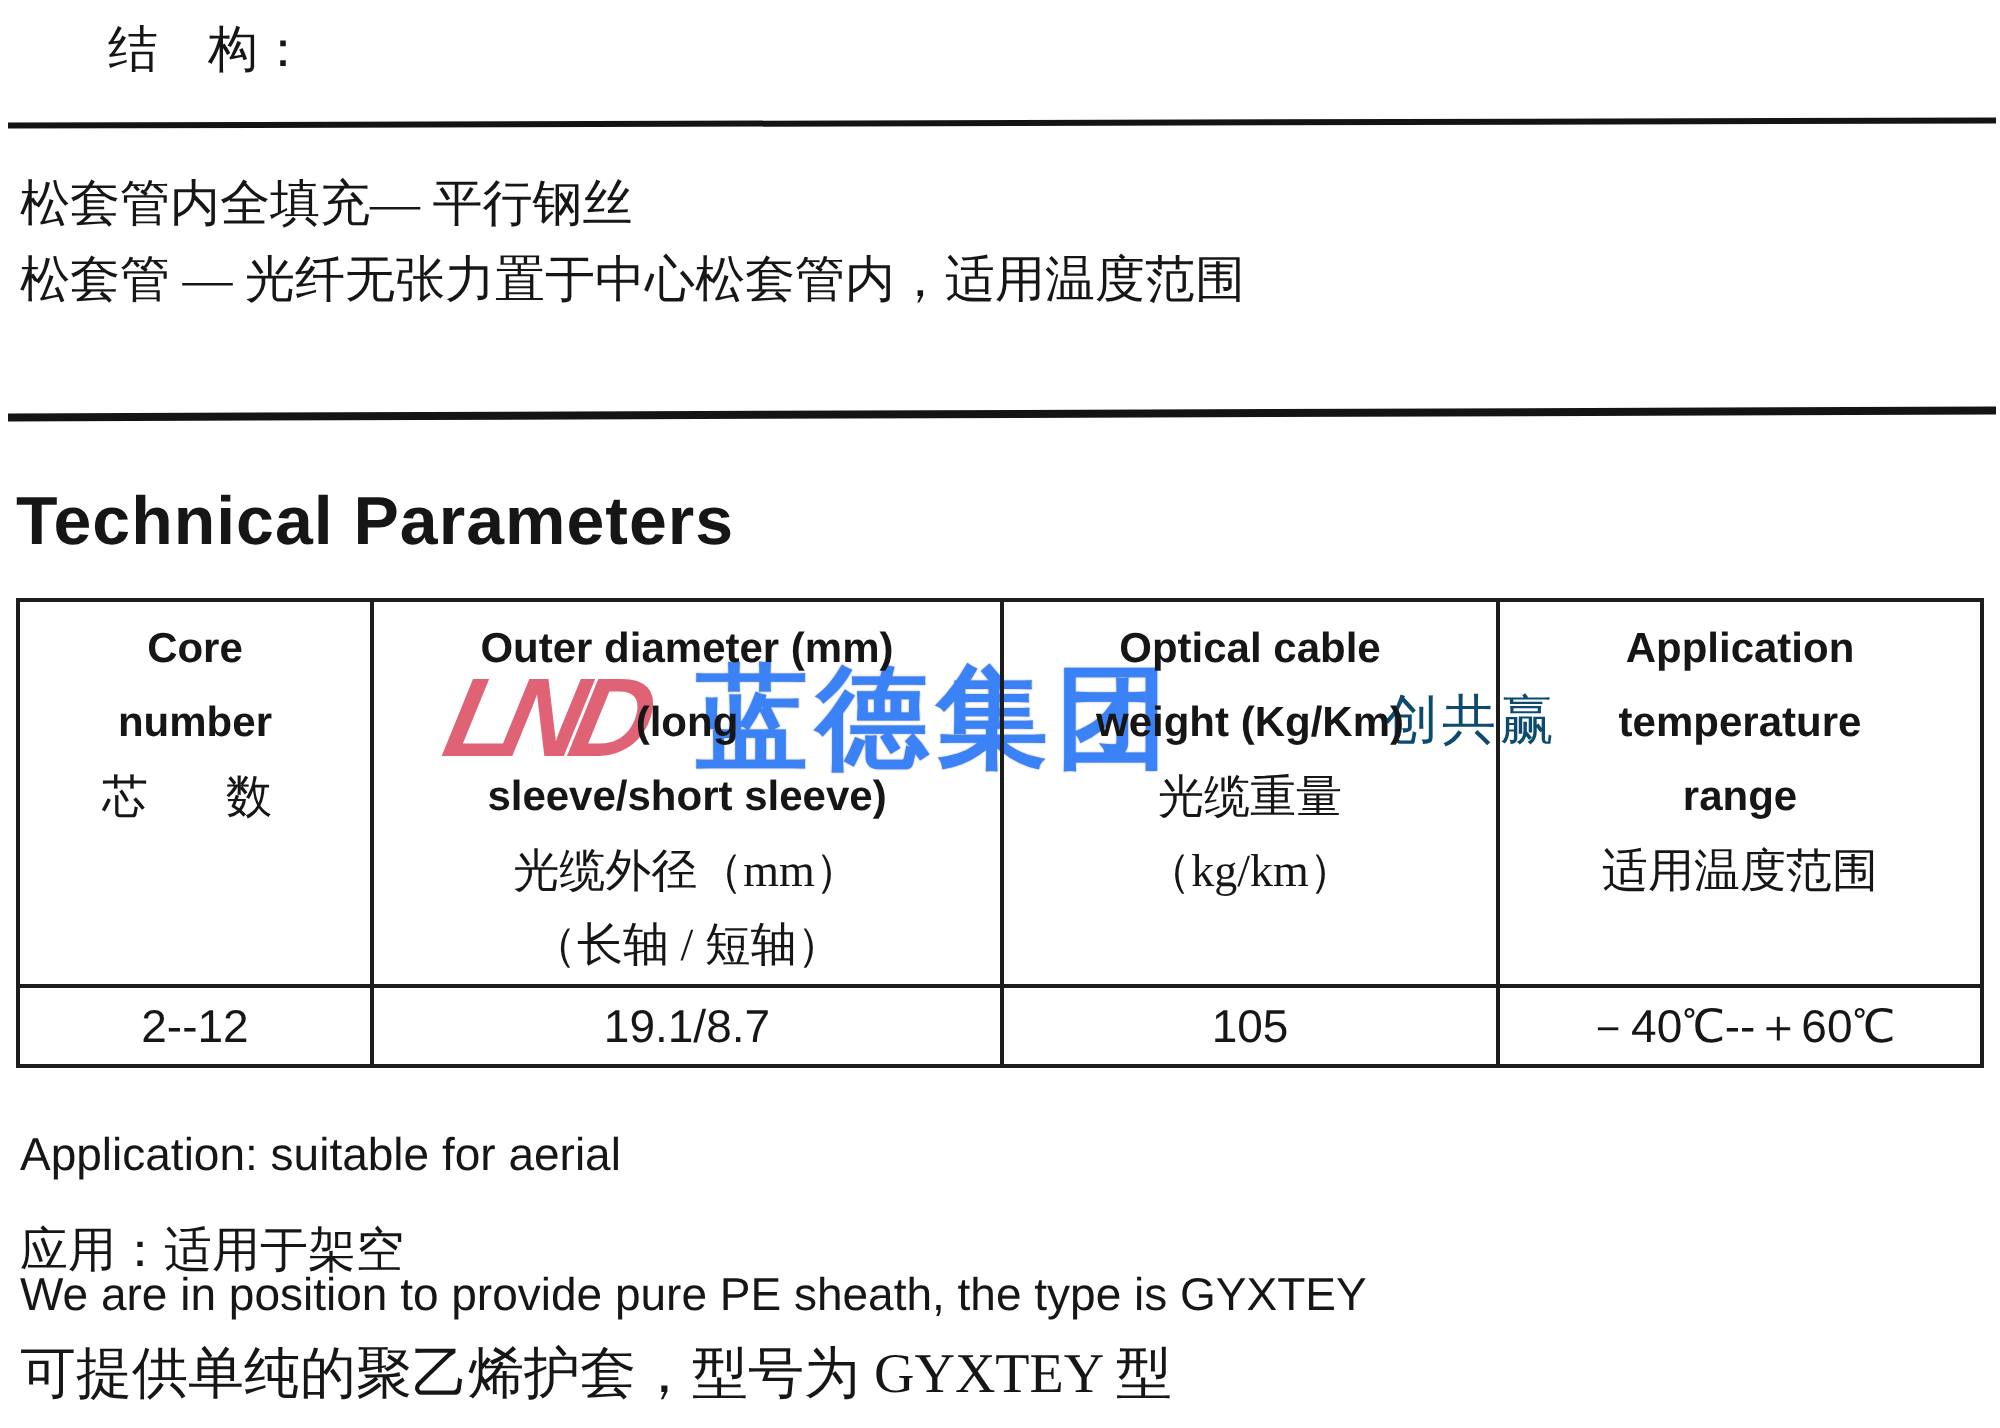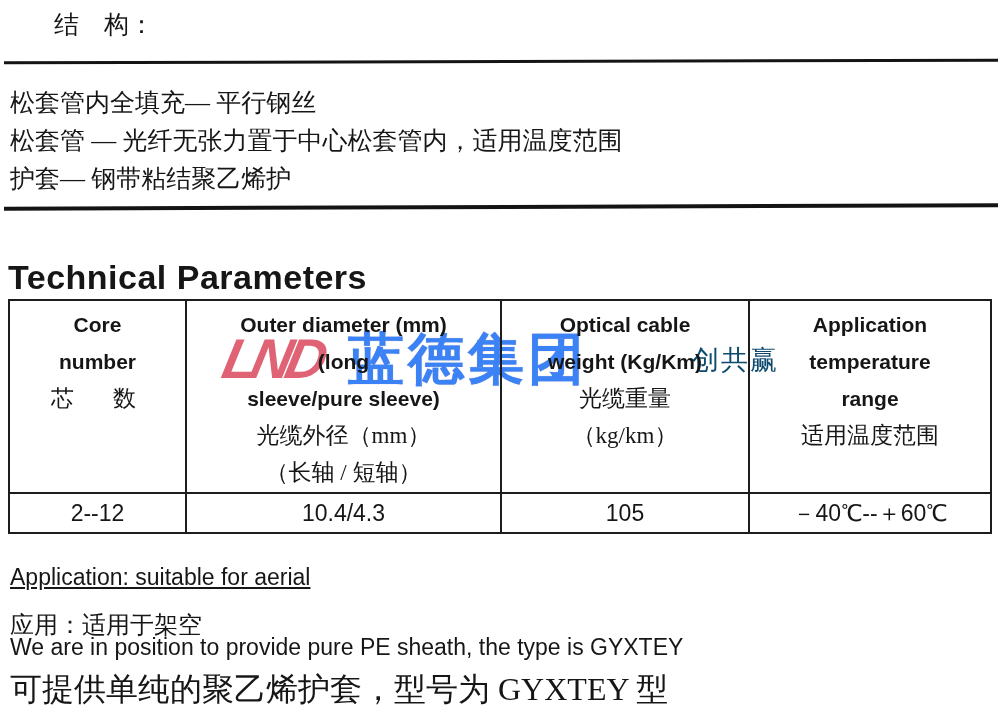--- a/index.html
+++ b/index.html
@@ -31,21 +31,20 @@
     left: 10px; top: 84px;
     font-size: 25px; line-height: 38px;
     white-space: nowrap;
   }
 
   
   #tech-heading {
     left: 8px; top: 242px;
     font-size: 34px; font-weight: bold;
     letter-spacing: 0.5px;
-    margin-top: 16px;
   }
 
   
   #watermark { left: 0; top: 0; width: 1000px; height: 714px; z-index: 0; }
   #wm-logo {
     left: 224px; top: 326px;
     font-size: 56px; font-weight: bold; font-style: italic;
     letter-spacing: -6px;
     transform: skewX(-12deg);
     opacity: 0.9;
@@ -90,42 +89,41 @@
   #params-table tr.datarow td {
     height: 40px;
     vertical-align: middle;
     font-size: 23px;
     font-weight: normal;
     padding: 0;
   }
 
   
   .fline { position: absolute; left: 10px; white-space: nowrap; }
-  #fline-0 { top: 564px; font-size: 23px; text-decoration: underline; }
+  #fline-0 { top: 564px; font-size: 23px; }
   #fline-1 { top: 609px; font-size: 24px; }
   #fline-2 { top: 634px; font-size: 23px; text-align: right; }
-  #fline-3 { top: 668px; font-size: 32px; }
+  #fline-3 { top: 668px; font-size: 28px; }
 </style>
 </head>
 <body>
 
 <div class="abs" id="watermark">
   <div class="abs" id="wm-logo" style="color:#dc5365;">LND</div>
   <div class="abs serif" id="wm-brand" style="color:#3b82f6;">蓝德集团</div>
   <div class="abs" id="wm-slogan" style="color:#0c4a6e;">创共赢</div>
 </div>
 
 <div class="abs serif" id="structure-title">结　构：</div>
 
 <div class="rule" id="rule-top"></div>
 
 <div class="abs serif" id="structure-lines">
   <div>松套管内全填充— 平行钢丝</div>
   <div>松套管 — 光纤无张力置于中心松套管内，适用温度范围</div>
-  <div>护套— 钢带粘结聚乙烯护</div>
 </div>
 
 <div class="rule" id="rule-mid"></div>
 
 <div class="abs" id="tech-heading">Technical Parameters</div>
 
 <table id="params-table">
   <colgroup>
     <col style="width:177px">
     <col style="width:315px">
@@ -135,40 +133,40 @@
   <tbody>
       <tr class="hdr">
     <td>
       <div class="hline">Core</div>
       <div class="hline">number</div>
       <div class="hline zh gap">芯　数</div>
     </td>
     <td>
       <div class="hline">Outer diameter (mm)</div>
       <div class="hline">(long</div>
-      <div class="hline">sleeve/pure sleeve)</div>
+      <div class="hline">sleeve/short sleeve)</div>
       <div class="hline zh">光缆外径（mm）</div>
       <div class="hline zh">（长轴 / 短轴）</div>
     </td>
     <td>
       <div class="hline">Optical cable</div>
       <div class="hline">weight (Kg/Km)</div>
       <div class="hline zh">光缆重量</div>
       <div class="hline zh">（kg/km）</div>
     </td>
     <td>
       <div class="hline">Application</div>
       <div class="hline">temperature</div>
       <div class="hline">range</div>
       <div class="hline zh">适用温度范围</div>
     </td>
   </tr>
   <tr class="datarow">
     <td>2--12</td>
-    <td>10.4/4.3</td>
+    <td>19.1/8.7</td>
     <td>105</td>
     <td>－40℃--＋60℃</td>
   </tr>
 </tbody>
   </table>
 
 <div class="fline" id="fline-0">Application: suitable for aerial</div>
 <div class="fline serif" id="fline-1">应用：适用于架空</div>
 <div class="fline" id="fline-2">We are in position to provide pure PE sheath, the type is GYXTEY</div>
 <div class="fline serif" id="fline-3">可提供单纯的聚乙烯护套，型号为 GYXTEY 型</div>

